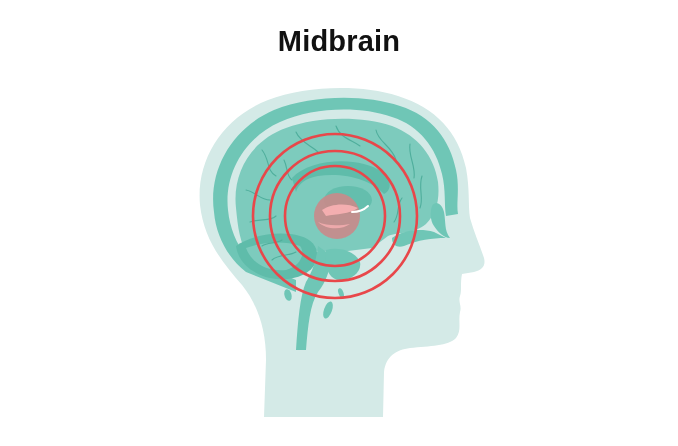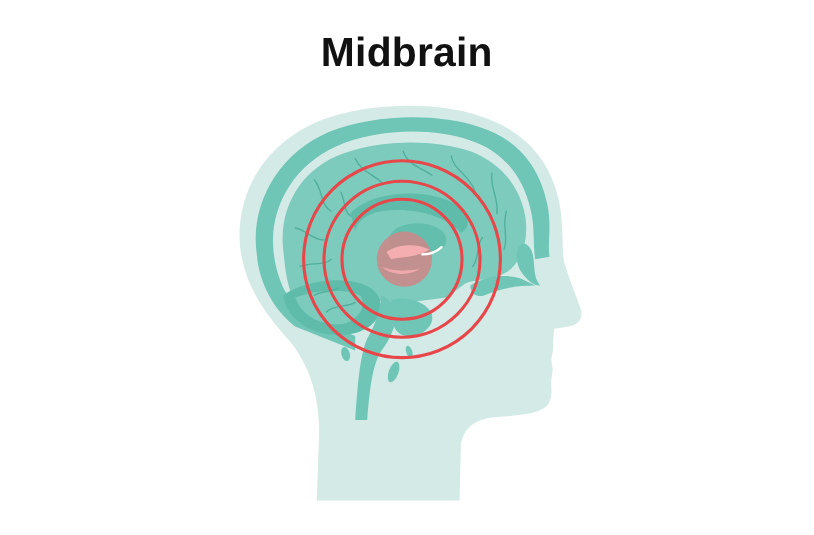--- a/index.html
+++ b/index.html
@@ -1,19 +1,19 @@
 <!DOCTYPE html>
 <html><head>
 <meta charset="utf-8">
 <style>
   html, body { margin: 0; padding: 0; background: #ffffff; }
   body { width: 678px; height: 446px; position: relative; overflow: hidden; font-family: "Liberation Sans", sans-serif; }
   .title {
     position: absolute; left: 0; top: 25px; width: 678px; text-align: center;
-    font-family: "Liberation Sans", sans-serif; font-weight: 700; font-size: 34px;
+    font-family: "Liberation Sans", sans-serif; font-weight: 700; font-size: 29px;
     color: #111111; letter-spacing: 0.2px;
   }
   .illustration { position: absolute; left: 0; top: 0; width: 678px; height: 446px; }
 </style>
 </head>
 <body>
 
 <div class="title">Midbrain</div>
 
 <svg class="illustration" viewBox="0 0 678 446" xmlns="http://www.w3.org/2000/svg">

